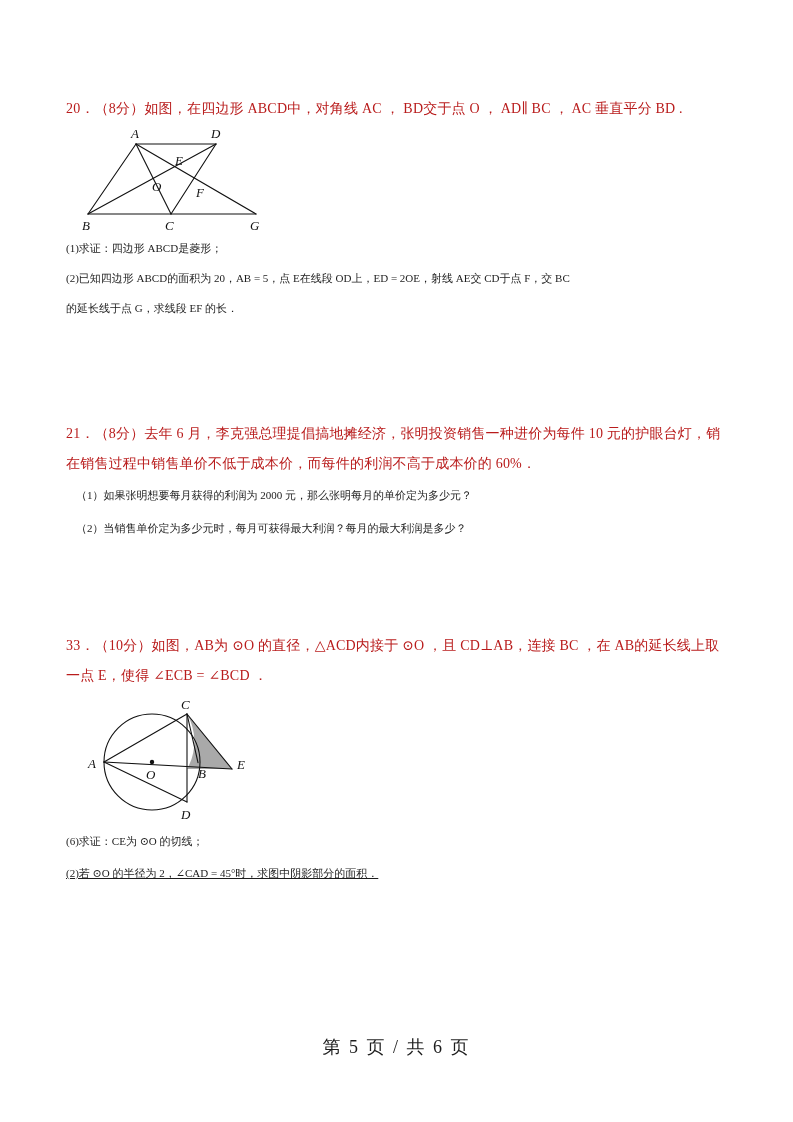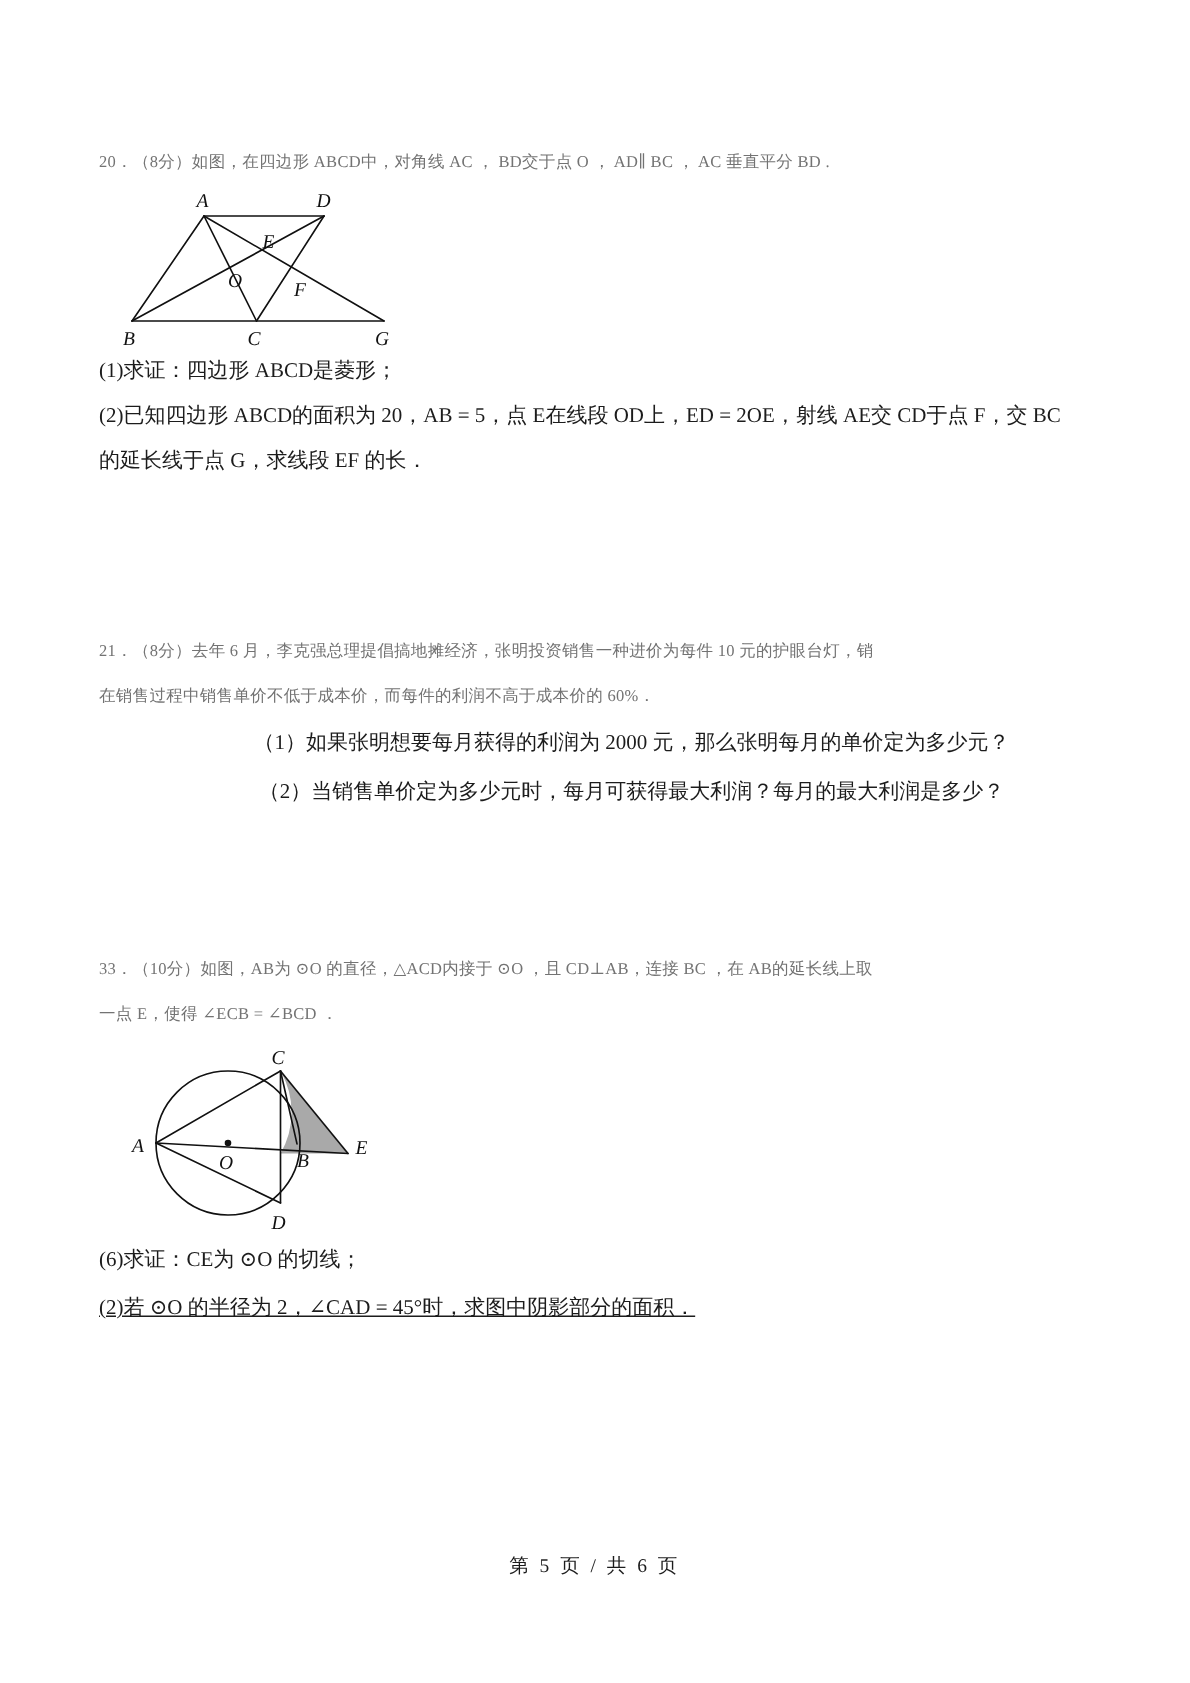--- a/index.html
+++ b/index.html
@@ -24,44 +24,44 @@
   .content {
     position: absolute;
     left: 66px;
     top: 96px;
     width: 700px;
   }
 
   
   .problem { position: relative; }
   .q-line {
-    font-size: 11px;
+    font-size: 14px;
     line-height: 25px;
     letter-spacing: 0.2px;
-    color: #737373;
+    color: #b91c1c;
     white-space: nowrap;
   }
   .sub-line {
-    font-size: 14px;
+    font-size: 11px;
     line-height: 30px;
     color: #1c1c1c;
     white-space: nowrap;
   }
-  .sub-line.pad { padding-left: 10px; text-align: center; }
+  .sub-line.pad { padding-left: 10px; }
 
   .fig { position: relative; }
 
   
   .footer {
     position: absolute;
     left: 0;
     top: 1035px;
     width: 793px;
     text-align: center;
-    font-size: 13px;
+    font-size: 18px;
     color: #1c1c1c;
     letter-spacing: 2px;
   }
 
   .svg-fig { display: block; }
   .spacer-a { height: 96px; }
   .spacer-b { height: 86px; }
 </style>
 </head>
 <body>

